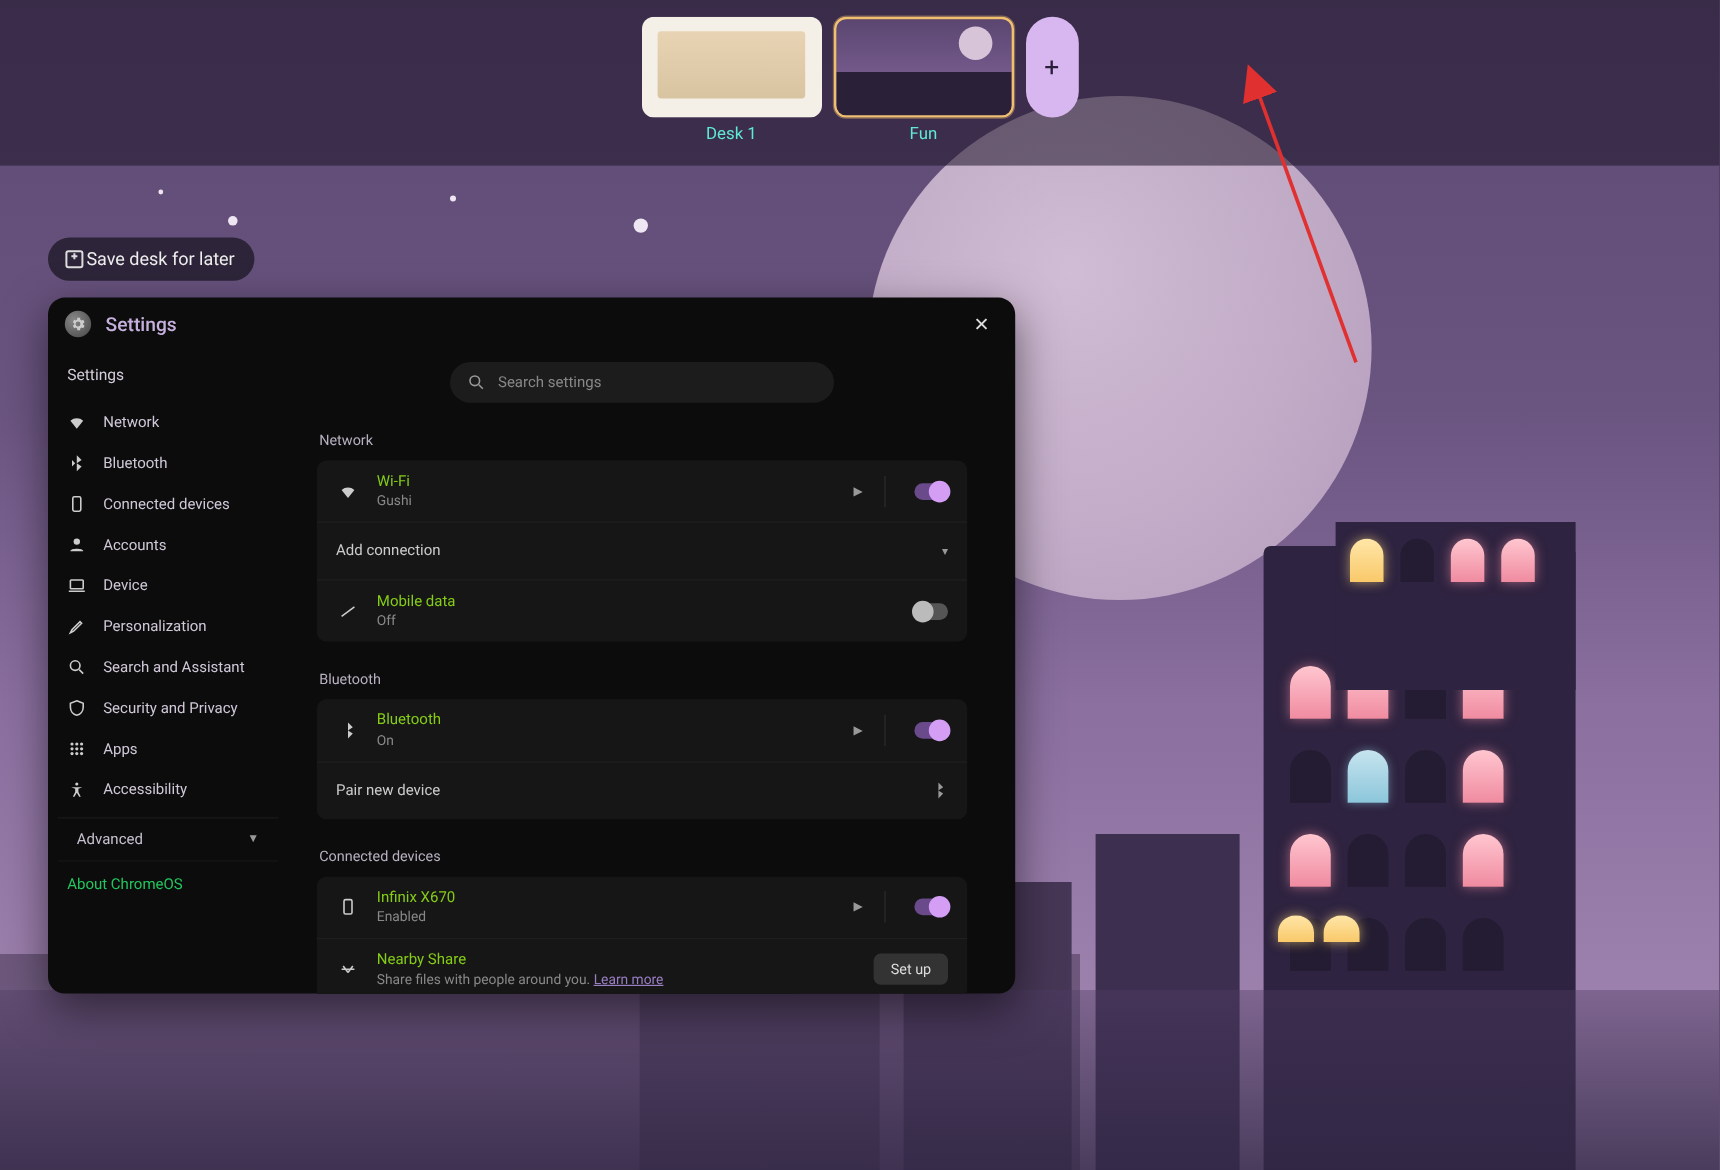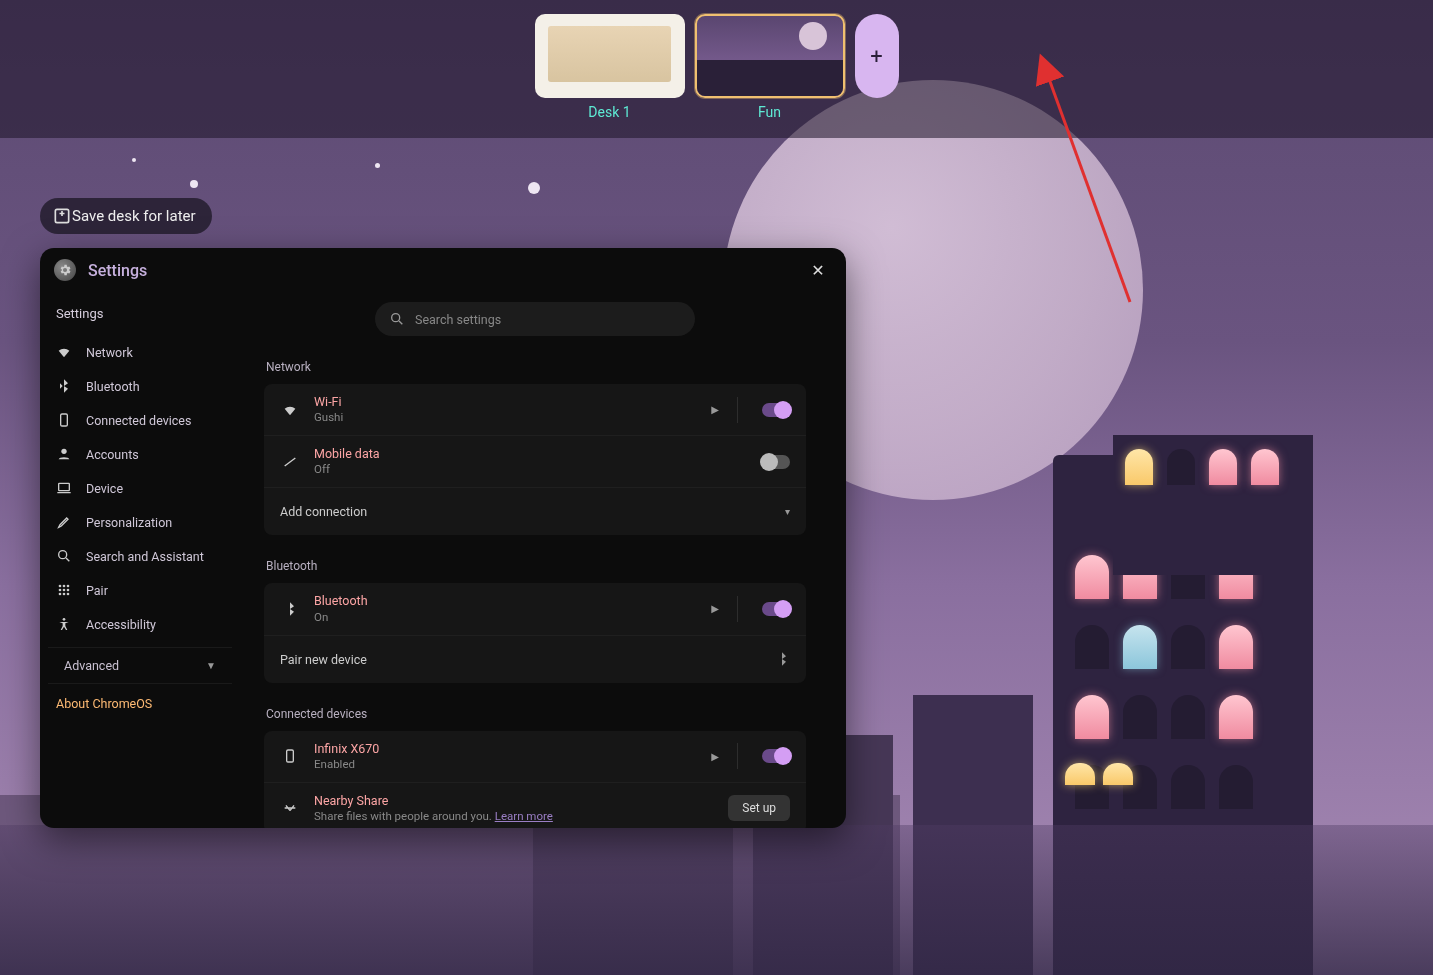--- a/index.html
+++ b/index.html
@@ -53,37 +53,37 @@
 .title-icon svg { width: 14px; height: 14px; }
 .title-text { color: #c6b0dd; font-size: 16px; font-weight: 500; flex: 1; }
 .close-btn { width: 28px; height: 28px; display: flex; align-items: center; justify-content: center; color: #ddd; cursor: pointer; border-radius: 50%; }
 
 .settings-body { flex: 1; display: flex; overflow: hidden; }
 .sidebar { width: 200px; padding: 8px 0 8px 0; border-right: none; overflow-y: auto; }
 .sidebar-title { color: #d6cedd; font-size: 13px; padding: 6px 16px 14px; }
 .nav-item { display: flex; align-items: center; gap: 14px; padding: 9px 16px; color: #d0c8d8; font-size: 12.5px; cursor: pointer; }
 .nav-item svg, .nav-item .nav-ico { width: 16px; height: 16px; flex-shrink: 0; }
 .nav-advanced { display: flex; align-items: center; justify-content: space-between; padding: 10px 16px; color: #c8c0d0; font-size: 12.5px; cursor: pointer; border-top: 1px solid rgba(255,255,255,.06); border-bottom: 1px solid rgba(255,255,255,.06); margin: 6px 8px 0; }
-.nav-about { padding: 12px 16px; color: #fdba74; font-size: 12.5px; cursor: pointer; }
+.nav-about { padding: 12px 16px; color: #22c55e; font-size: 12.5px; cursor: pointer; }
 
 .content { flex: 1; overflow-y: auto; padding: 8px 40px 8px 24px; }
 .search-wrap { display: flex; justify-content: center; padding: 2px 0 18px; }
 .search-box { width: 320px; height: 34px; background: #1c1c1c; border-radius: 17px; display: flex; align-items: center; padding: 0 14px; gap: 10px; }
 .search-box svg { width: 16px; height: 16px; color: #999; }
 .search-box input { flex: 1; background: transparent; border: none; outline: none; color: #ccc; font-size: 12.5px; }
 .search-box input::placeholder { color: #888; }
 
 .section-label { color: #b8b0c0; font-size: 12px; padding: 6px 2px 10px; }
 .card { background: #161616; border-radius: 8px; margin-bottom: 18px; overflow: hidden; }
 .row { display: flex; align-items: center; padding: 10px 16px; min-height: 48px; gap: 14px; }
 .row + .row { border-top: 1px solid rgba(255,255,255,.04); }
 .row-ico { width: 20px; display: flex; justify-content: center; color: #ccc; }
 .row-ico svg { width: 16px; height: 16px; }
 .row-text { flex: 1; }
-.row-title { color: #fca5a5; font-size: 12.5px; line-height: 1.3; }
+.row-title { color: #84cc16; font-size: 12.5px; line-height: 1.3; }
 .row-sub { color: #888; font-size: 11.5px; line-height: 1.3; }
 .row-sub a { color: #9a7ec4; text-decoration: underline; cursor: pointer; }
 .chev { color: #999; font-size: 10px; padding: 0 4px; }
 .row-expand { justify-content: space-between; color: #ccc; font-size: 12.5px; cursor: pointer; }
 
 .toggle { width: 28px; height: 14px; border-radius: 7px; background: #555; position: relative; cursor: pointer; margin-left: 10px; }
 .toggle .knob { position: absolute; top: -2px; width: 18px; height: 18px; border-radius: 50%; background: #bbb; left: -2px; transition: .15s; }
 .toggle.on { background: #6a4a8a; }
 .toggle.on .knob { background: #d49ef4; left: 12px; }
 
@@ -243,32 +243,38 @@
         <span>Personalization</span>
       </div>
       <div class="nav-item">
         <svg viewBox="0 0 24 24" fill="none" stroke="#ccc" stroke-width="2">
             <circle cx="10" cy="10" r="6"></circle>
             <path d="M20 20l-5-5"></path>
           </svg>
         <span>Search and Assistant</span>
       </div>
       <div class="nav-item">
+        <svg viewBox="0 0 24 24" fill="none" stroke="#ccc" stroke-width="2">
+            <path d="M12 3l8 3v5c0 5-3.5 9-8 10-4.5-1-8-5-8-10V6z"></path>
+          </svg>
+        <span>Security and Privacy</span>
+      </div>
+      <div class="nav-item">
         <svg viewBox="0 0 24 24" fill="#ccc">
             <circle cx="6" cy="6" r="2"></circle>
             <circle cx="12" cy="6" r="2"></circle>
             <circle cx="18" cy="6" r="2"></circle>
             <circle cx="6" cy="12" r="2"></circle>
             <circle cx="12" cy="12" r="2"></circle>
             <circle cx="18" cy="12" r="2"></circle>
             <circle cx="6" cy="18" r="2"></circle>
             <circle cx="12" cy="18" r="2"></circle>
             <circle cx="18" cy="18" r="2"></circle>
           </svg>
-        <span>Pair</span>
+        <span>Apps</span>
       </div>
       <div class="nav-item">
         <svg viewBox="0 0 24 24" fill="#ccc">
             <circle cx="12" cy="5" r="2"></circle>
             <path d="M5 9h14l-5 2v4l3 6h-2l-3-5-3 5H7l3-6v-4z"></path>
           </svg>
         <span>Accessibility</span>
       </div>
 
       <div class="nav-advanced">
@@ -302,37 +308,37 @@
           <div class="row-text">
             <div class="row-title">Wi-Fi</div>
             <div class="row-sub">Gushi</div>
           </div>
           <span class="chev">▶</span>
           <div class="divider-col"></div>
           <div class="toggle on">
               <div class="knob"></div>
             </div>
         </div>
+        <div class="row row-expand">
+          <span>Add connection</span>
+          <span style="font-size:10px;color:#999">▾</span>
+        </div>
         <div class="row">
           <div class="row-ico">
               <svg viewBox="0 0 24 24" fill="none" stroke="#ccc" stroke-width="2">
                 <path d="M4 18L20 6"></path>
               </svg>
             </div>
           <div class="row-text">
             <div class="row-title">Mobile data</div>
             <div class="row-sub">Off</div>
           </div>
           <div class="toggle">
               <div class="knob"></div>
             </div>
-        </div>
-        <div class="row row-expand">
-          <span>Add connection</span>
-          <span style="font-size:10px;color:#999">▾</span>
         </div>
       </div>
 
       <div class="section-label">Bluetooth</div>
       <div class="card">
         <div class="row">
           <div class="row-ico">
               <svg viewBox="0 0 24 24" fill="#ccc">
                 <path d="M12 2v20l6-6-6-4 6-4-6-6z"></path>
               </svg>

